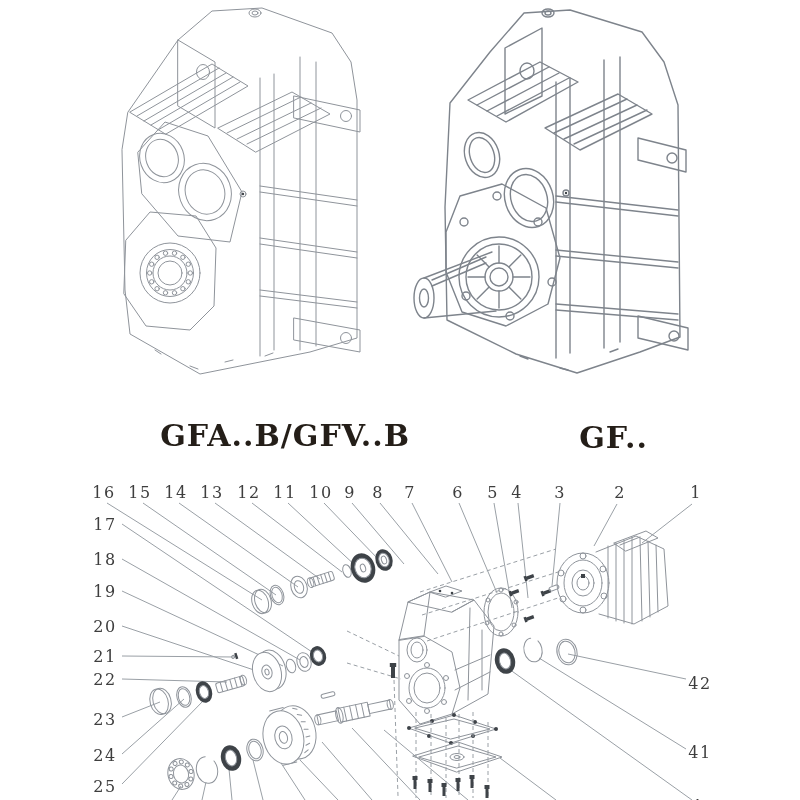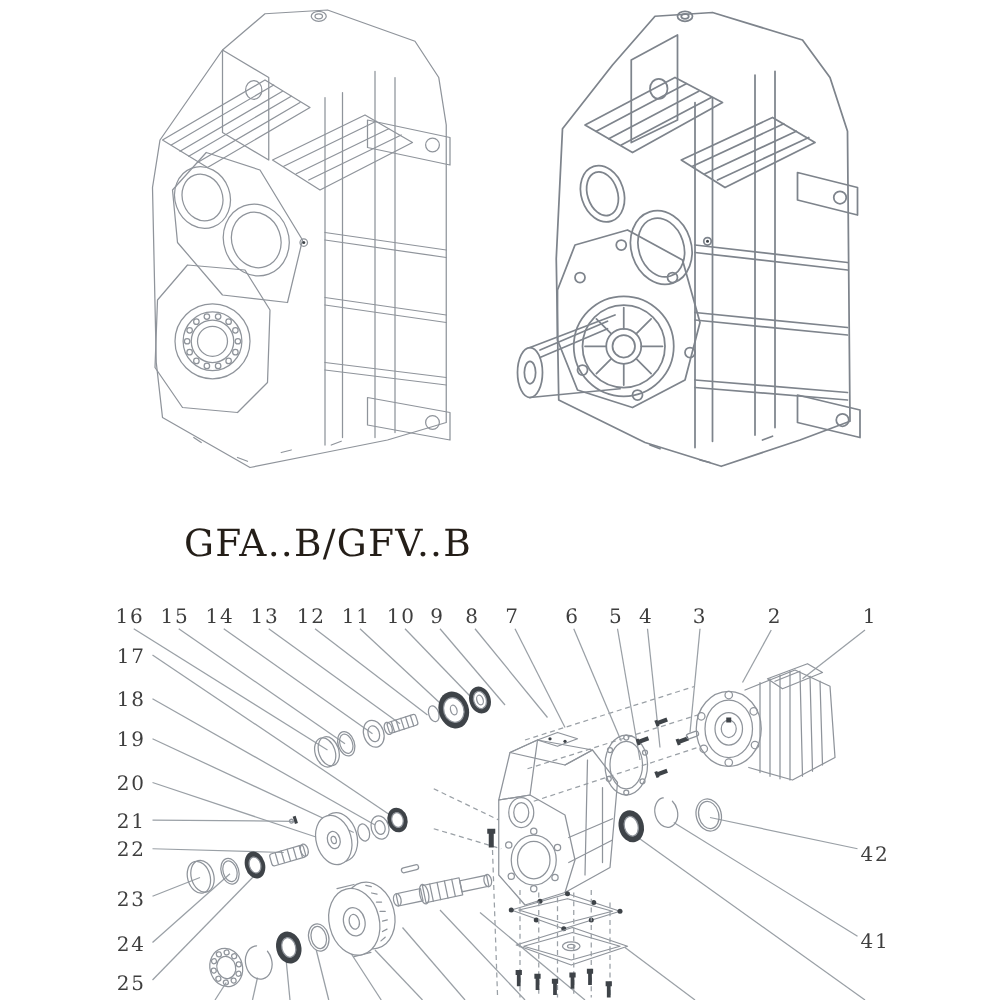--- a/index.html
+++ b/index.html
@@ -6,22 +6,22 @@
   .page{position:relative;width:800px;height:800px;background:#ffffff;overflow:hidden;
         font-family:"DejaVu Serif", serif;}
   svg{position:absolute;left:0;top:0;}
   .ln{stroke:#8f949b;fill:none;stroke-width:1;stroke-linecap:round;stroke-linejoin:round;}
   .ln2{stroke:#7e848c;fill:none;stroke-width:1.4;stroke-linecap:round;stroke-linejoin:round;}
   .lead{stroke:#9aa0a6;fill:none;stroke-width:1;}
   .dsh{stroke:#9aa0a6;fill:none;stroke-width:1;stroke-dasharray:4 3;}
   .dk{fill:#3e4348;stroke:none;}
   .wht{fill:#ffffff;}
   .callout{font:16px "DejaVu Serif", serif;fill:#3e3e3e;letter-spacing:1.5px;}
-  .model-title{position:absolute;font-family:"DejaVu Serif", serif;font-weight:normal;
-               font-size:30px;color:#241e18;letter-spacing:1px;text-align:center;}
+  .model-title{position:absolute;font-family:"DejaVu Serif", serif;font-weight:bold;
+               font-size:30px;color:#241e18;letter-spacing:1px;text-align:right;}
   .title-left{left:115px;top:418px;width:295px;}
   .title-right{left:468px;top:420px;width:180px;}
 </style>
 </head>
 <body>
 
 <div class="page">
 
 <svg width="800" height="800" viewBox="0 0 800 800">
 
@@ -480,14 +480,15 @@
       <text class="callout" x="105" y="792">25</text>
 
       <text class="callout" x="700" y="689">42</text>
       <text class="callout" x="700" y="758">41</text>
       <text class="callout" x="703" y="812">40</text>
     </g>
   </g>
 </svg>
 
 <div class="model-title title-left">GFA..B/GFV..B</div>
+<div class="model-title title-right">GF..</div>
 
 </div>
 
 </body></html>

